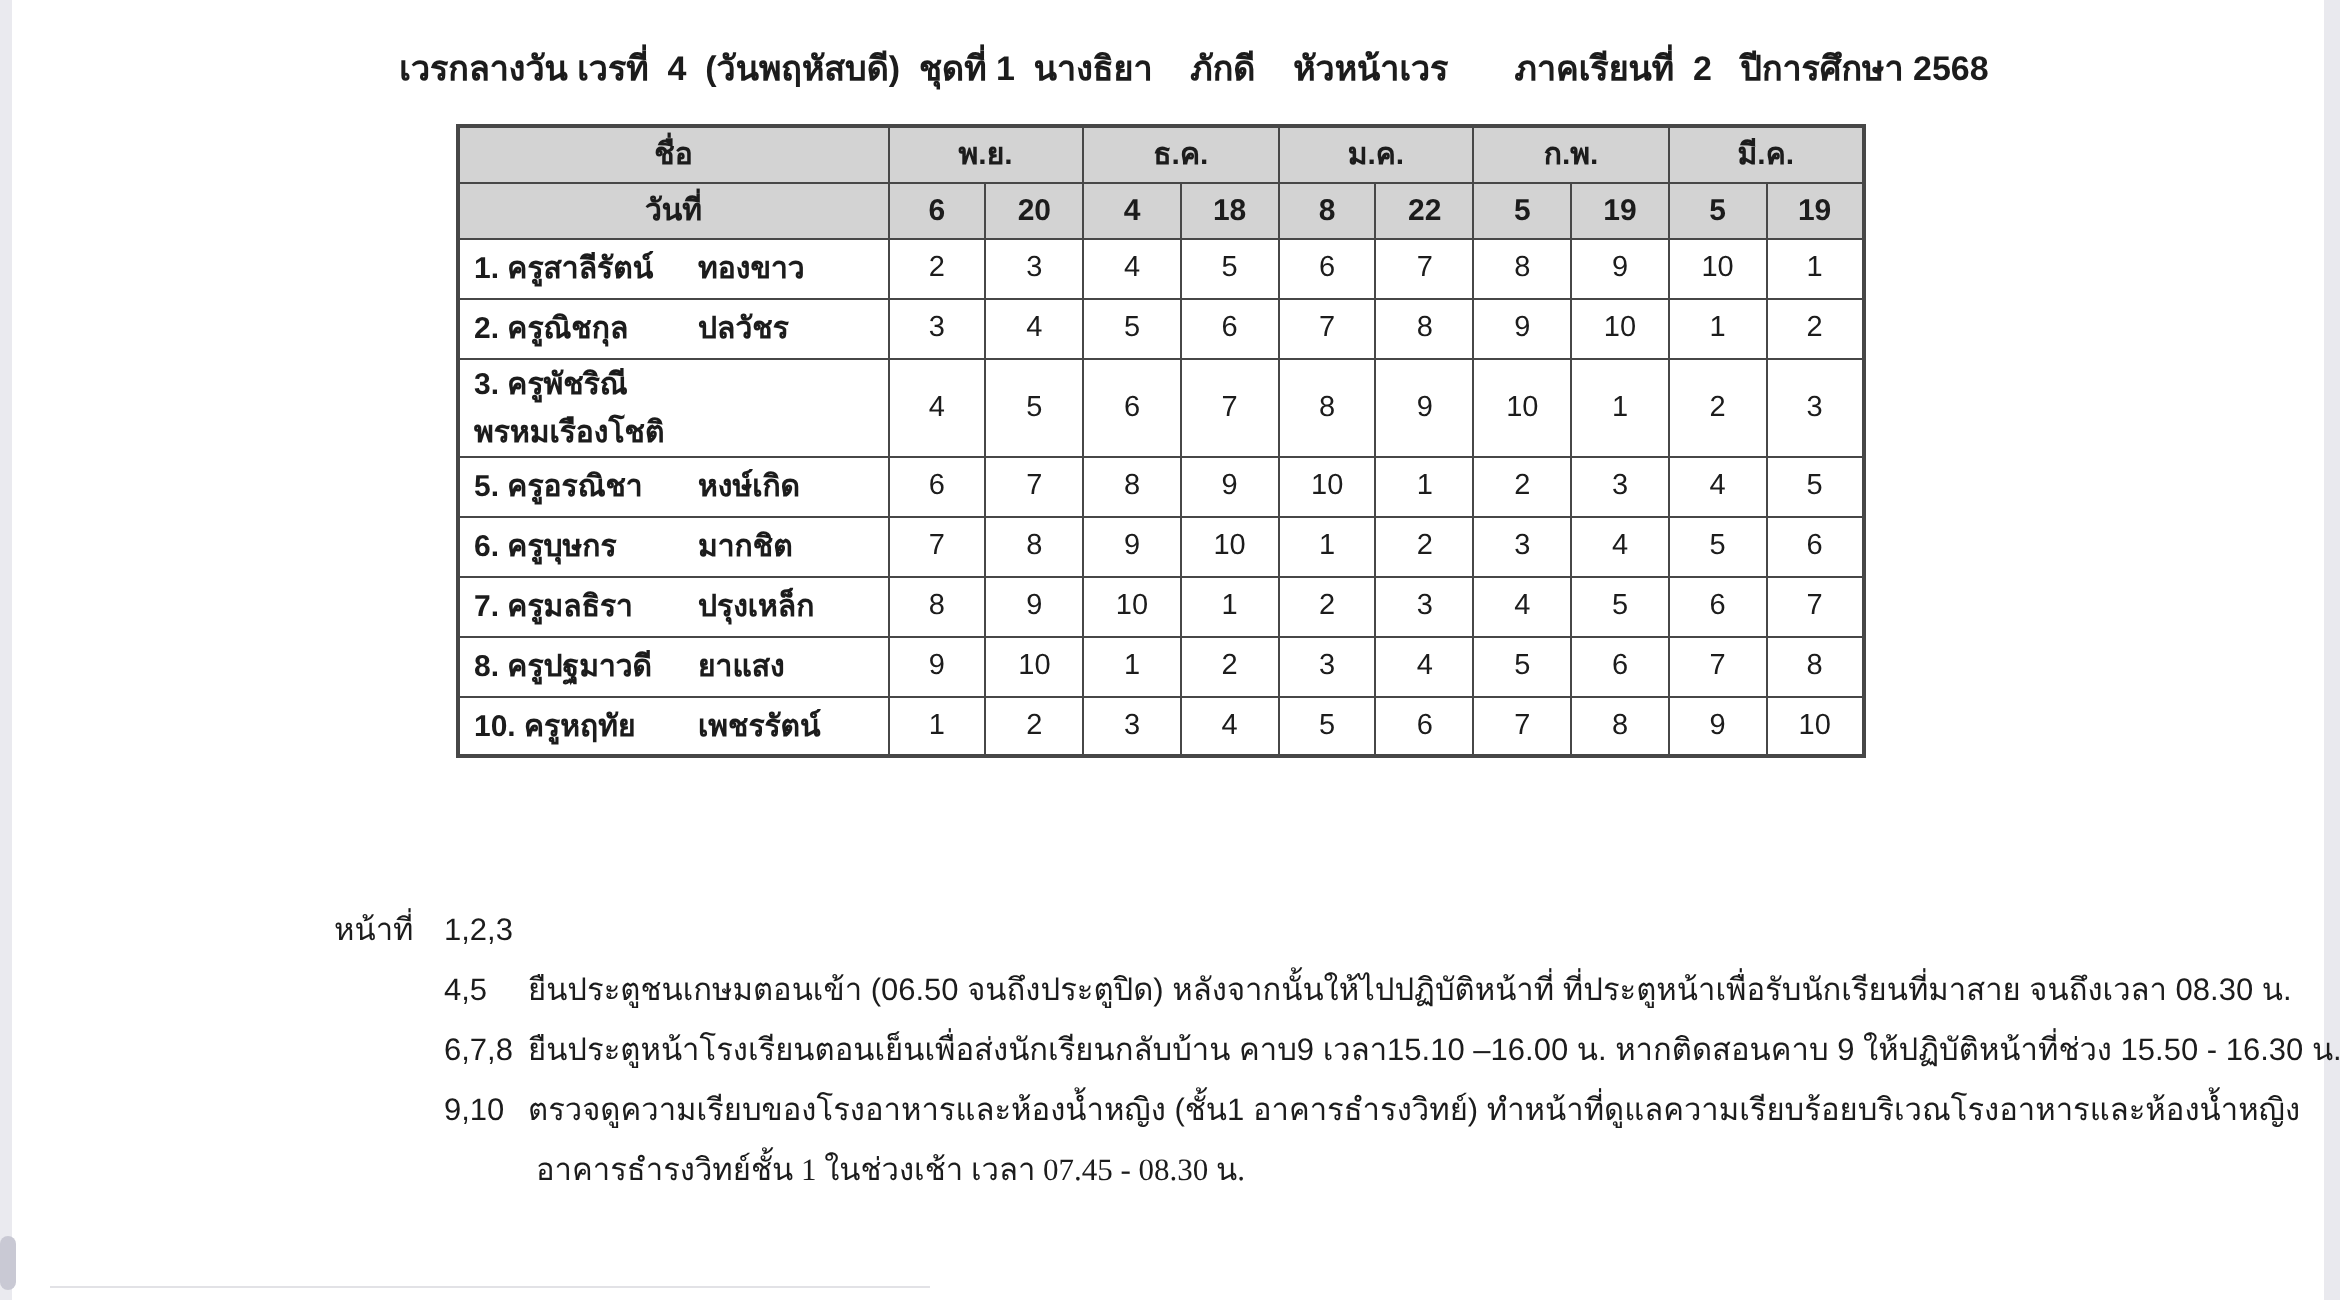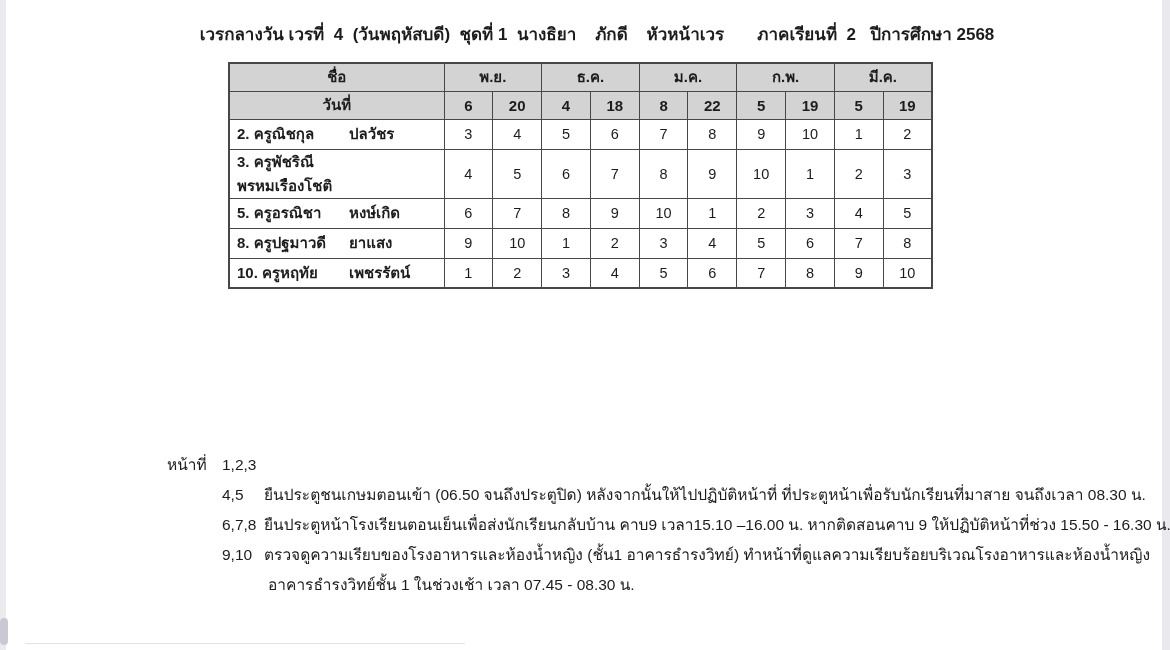--- a/index.html
+++ b/index.html
@@ -76,21 +76,21 @@
   .note-row {
     display: grid;
     grid-template-columns: 55px 42px auto;
     align-items: baseline;
     height: 30px;
     white-space: nowrap;
   }
   .note-label { font-weight: normal; }
   .note-numbers { }
   .note-text { }
-  .note-cont { padding-left: 4px; }
+  .note-cont { padding-left: 4px; font-family: Liberation Serif, serif; }
 </style>
 </head>
 <body>
 
 <div class="edge-strip-left"></div>
 <div class="edge-strip-right"></div>
 <div class="scroll-thumb"></div>
 <div class="bottom-line"></div>
 
 <div class="doc-title">เวรกลางวัน เวรที่  4  (วันพฤหัสบดี)  ชุดที่ 1  นางธิยา    ภักดี    หัวหน้าเวร       ภาคเรียนที่  2   ปีการศึกษา 2568</div>
@@ -127,20 +127,33 @@
         <th>8</th>
         <th>22</th>
         <th>5</th>
         <th>19</th>
         <th>5</th>
         <th>19</th>
       </tr>
     </thead>
     <tbody>
       <tr>
+        <td class="name-cell"><span class="fname">1. ครูสาลีรัตน์</span><span class="lname">ทองขาว</span></td>
+        <td>2</td>
+        <td>3</td>
+        <td>4</td>
+        <td>5</td>
+        <td>6</td>
+        <td>7</td>
+        <td>8</td>
+        <td>9</td>
+        <td>10</td>
+        <td>1</td>
+      </tr>
+      <tr>
         <td class="name-cell"><span class="fname">2. ครูณิชกุล</span><span class="lname">ปลวัชร</span></td>
         <td>3</td>
         <td>4</td>
         <td>5</td>
         <td>6</td>
         <td>7</td>
         <td>8</td>
         <td>9</td>
         <td>10</td>
         <td>1</td>
@@ -164,20 +177,46 @@
         <td>6</td>
         <td>7</td>
         <td>8</td>
         <td>9</td>
         <td>10</td>
         <td>1</td>
         <td>2</td>
         <td>3</td>
         <td>4</td>
         <td>5</td>
+      </tr>
+      <tr>
+        <td class="name-cell"><span class="fname">6. ครูบุษกร</span><span class="lname">มากชิต</span></td>
+        <td>7</td>
+        <td>8</td>
+        <td>9</td>
+        <td>10</td>
+        <td>1</td>
+        <td>2</td>
+        <td>3</td>
+        <td>4</td>
+        <td>5</td>
+        <td>6</td>
+      </tr>
+      <tr>
+        <td class="name-cell"><span class="fname">7. ครูมลธิรา</span><span class="lname">ปรุงเหล็ก</span></td>
+        <td>8</td>
+        <td>9</td>
+        <td>10</td>
+        <td>1</td>
+        <td>2</td>
+        <td>3</td>
+        <td>4</td>
+        <td>5</td>
+        <td>6</td>
+        <td>7</td>
       </tr>
       <tr>
         <td class="name-cell"><span class="fname">8. ครูปฐมาวดี</span><span class="lname">ยาแสง</span></td>
         <td>9</td>
         <td>10</td>
         <td>1</td>
         <td>2</td>
         <td>3</td>
         <td>4</td>
         <td>5</td>

